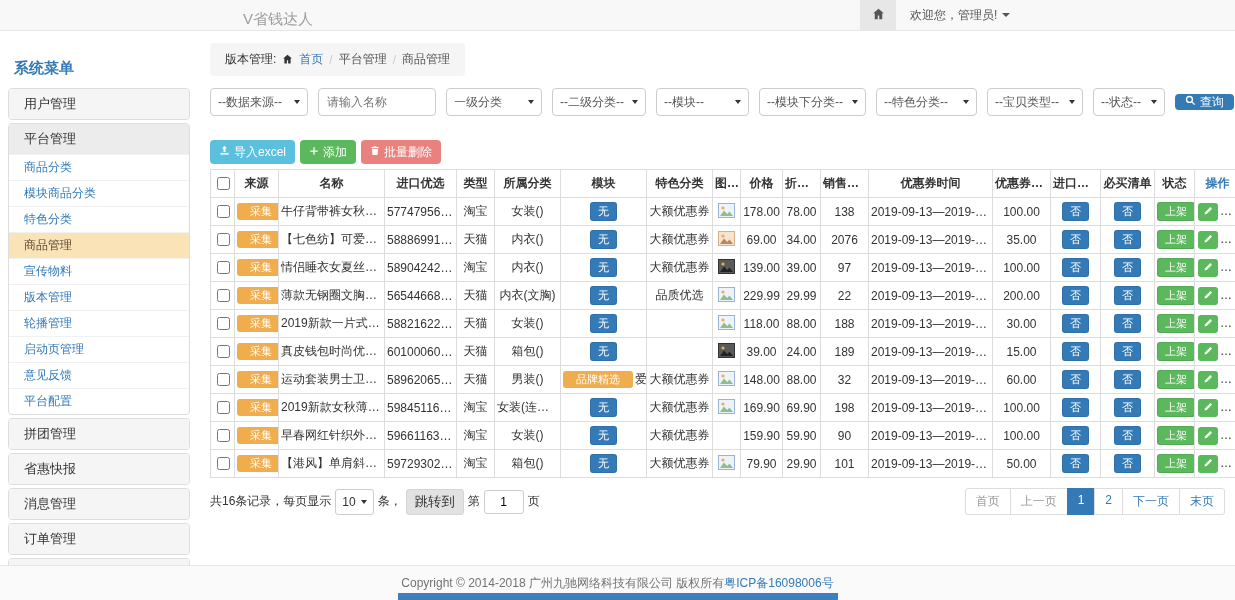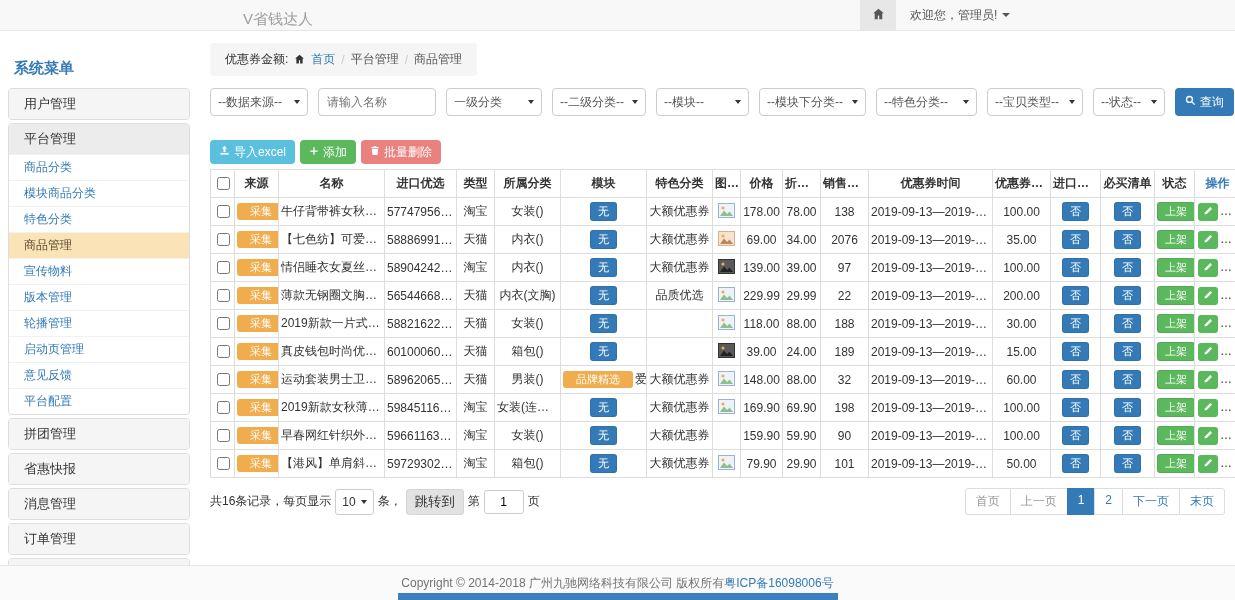--- a/index.html
+++ b/index.html
@@ -29,21 +29,21 @@
   
   .breadcrumb{display:inline-flex;align-items:center;gap:6px;background:#f5f5f5;border-radius:4px;padding:8px 15px;margin-bottom:10px;color:#333;}
   .bc-link{color:#337ab7;cursor:pointer;}
   .bc-sep{color:#ccc;}
   .bc-item{color:#555;}
   
   .filter-row{display:flex;gap:10px;margin:2px 0 24px 0;height:28px;align-items:center;}
   .f-select{height:26px;border:1px solid #ccc;border-radius:4px;background:#fff;display:flex;align-items:center;justify-content:space-between;padding:0 7px;color:#555;cursor:pointer;flex:none;}
   .f-select .caret-sm{width:0;height:0;border-left:3.5px solid transparent;border-right:3.5px solid transparent;border-top:4px solid #333;margin-left:4px;}
   .f-input{height:26px;border:1px solid #ccc;border-radius:4px;padding:0 8px;width:100px;font-size:12px;color:#555;outline:none;flex:none;}
-  .btn{border:none;border-radius:4px;color:#fff;font-size:12px;height:28px;padding:0 10px;display:inline-flex;align-items:center;gap:4px;cursor:pointer;flex:none;}
+  .btn{border:none;border-radius:4px;color:#fff;font-size:12px;height:16px;padding:0 10px;display:inline-flex;align-items:center;gap:4px;cursor:pointer;flex:none;}
   .btn-primary{background:#337ab7;}
   .btn-info{background:#5bc0de;}
   .btn-success{background:#5cb85c;}
   .btn-danger-soft{background:#e9827e;}
   
   .actions-row{display:flex;justify-content:flex-start;gap:5px;margin-bottom:5px;}
   .actions-row .btn{height:24px;padding:0 9px;}
   
   table.grid{width:100%;border-collapse:collapse;table-layout:fixed;}
   .grid th,.grid td{border:1px solid #ddd;padding:4px 2px;text-align:center;vertical-align:middle;font-size:12px;overflow:hidden;white-space:nowrap;text-overflow:ellipsis;height:19px;}
@@ -134,21 +134,21 @@
           <div class="panel-head">兑换管理</div>
         </div>
         <div class="panel clipped">
           <div class="panel-head">提现管理</div>
         </div>
       </div>
   </aside>
 
   <main class="content">
     <div class="breadcrumb">
-      <span>优惠券金额:</span>
+      <span>版本管理:</span>
       <span>
         <svg width="11" height="10" viewBox="0 0 16 16" fill="#333">
             <path d="M8 1l7 6h-2v8h-4v-5H7v5H3V7H1z"></path>
           </svg>
       </span>
       <span class="bc-link">首页</span>
       <span class="bc-sep">/</span>
       <span class="bc-item">平台管理</span>
       <span class="bc-sep">/</span>
       <span class="bc-item">商品管理</span>

